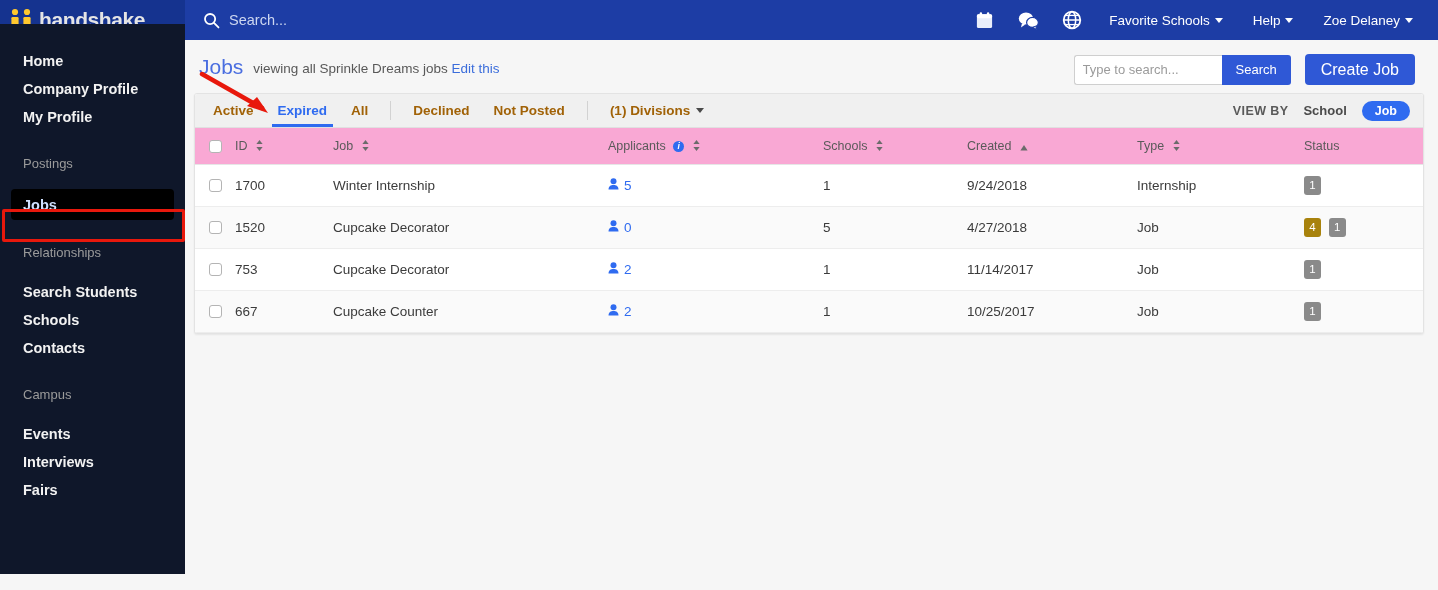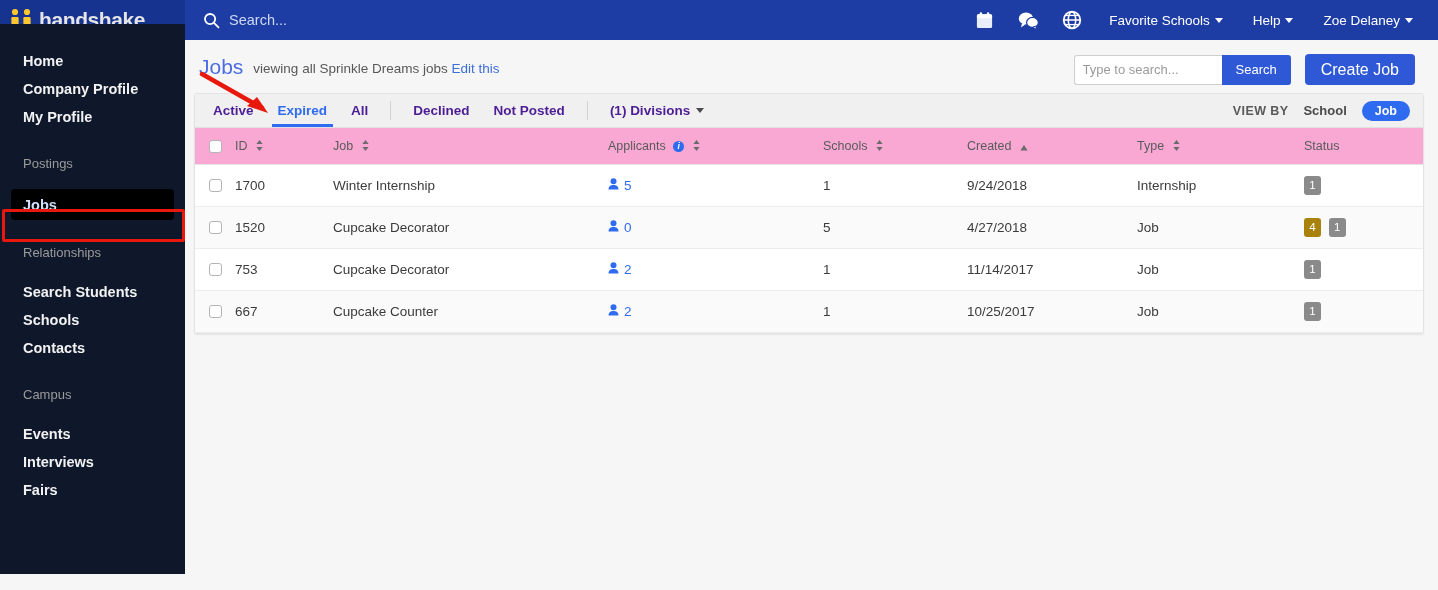--- a/index.html
+++ b/index.html
@@ -128,21 +128,21 @@
     overflow: hidden;
   }
   .tabbar {
     background: #f0f0f0; height: 34px;
     display: flex; align-items: stretch;
     border-bottom: 1px solid #e0e0e0;
     padding-left: 6px;
   }
   .tab {
     display: flex; align-items: center; padding: 0 12px;
-    font-size: 13.5px; font-weight: bold; color: #4c1d95;
+    font-size: 13.5px; font-weight: bold; color: #a16207;
     position: relative; cursor: pointer; white-space: nowrap;
   }
   .tab.active { color: #2f6bf0; }
   .tab.active::after {
     content: ""; position: absolute; left: 6px; right: 6px; bottom: 0;
     height: 3px; background: #2f6bf0;
   }
   .tab-div { width: 1px; background: #d2d2d2; margin: 7px 10px; }
   .tab .caret-g {
     display: inline-block; width: 0; height: 0; margin-left: 6px;

